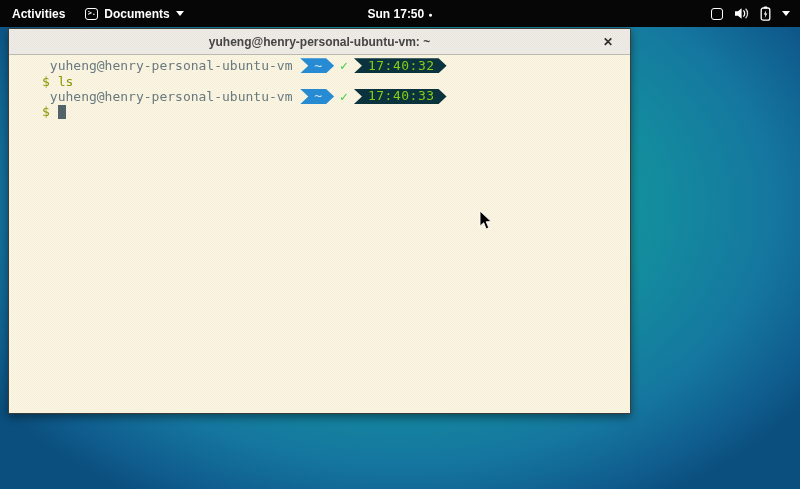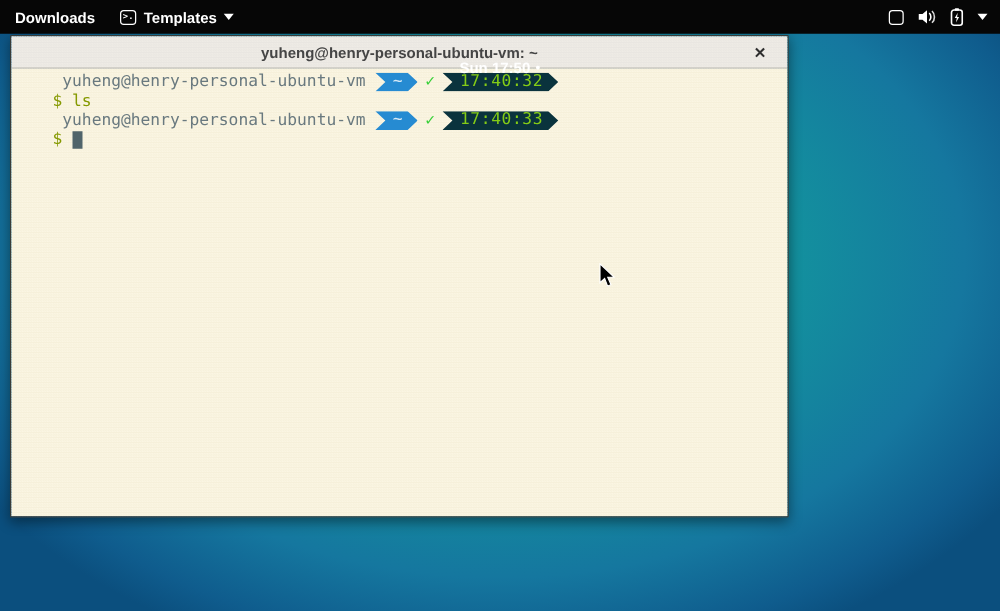--- a/index.html
+++ b/index.html
@@ -25,21 +25,21 @@
     font-family:"DejaVu Sans Mono", monospace; font-size:7px; font-weight:bold;
     display:flex; align-items:center; justify-content:center; line-height:1;
     padding-bottom:1px;
   }
   .caret-down {
     width:0; height:0; border-left:4px solid transparent; border-right:4px solid transparent;
     border-top:5px solid #fff; display:inline-block;
   }
   .tb-clock {
     position:absolute; left:0; right:0; top:0; height:27px;
-    display:flex; align-items:center; justify-content:center; gap:4px; pointer-events:none;margin-top:40px;
+    display:flex; align-items:center; justify-content:center; gap:4px; pointer-events:none;
   }
   .tb-clock .inner { pointer-events:auto; display:flex; align-items:center; gap:4px; cursor:pointer; }
   .notif-dot { font-size:7px; line-height:1; margin-top:1px; }
   .tb-status { position:absolute; right:10px; top:0; height:27px; display:flex; align-items:center; gap:11px; cursor:pointer; }
   .icon-screen { width:12px; height:12px; border:1.5px solid #fff; border-radius:3px; }
 
   
   .window {
     position:absolute; left:8px; top:28px; width:623px; height:386px;
     border:1px solid #3a3d39; border-radius:1px;
@@ -93,25 +93,25 @@
 
   .mouse { position:absolute; left:479px; top:210px; z-index:99; pointer-events:none; }
 </style>
 </head>
 <body>
 
 <div class="desktop"></div>
 
 <div class="topbar">
   <div class="tb-activities">
-    <span>Downloads</span>
+    <span>Activities</span>
   </div>
   <div class="tb-app">
     <span class="term-glyph">&gt;.</span>
-    <span>Templates</span>
+    <span>Documents</span>
     <span class="caret-down"></span>
   </div>
   <div class="tb-clock">
     <span class="inner">
       <span>Sun 17:50</span>
       <span class="notif-dot">●</span>
     </span>
   </div>
   <div class="tb-status">
     <span class="icon-screen"></span>

